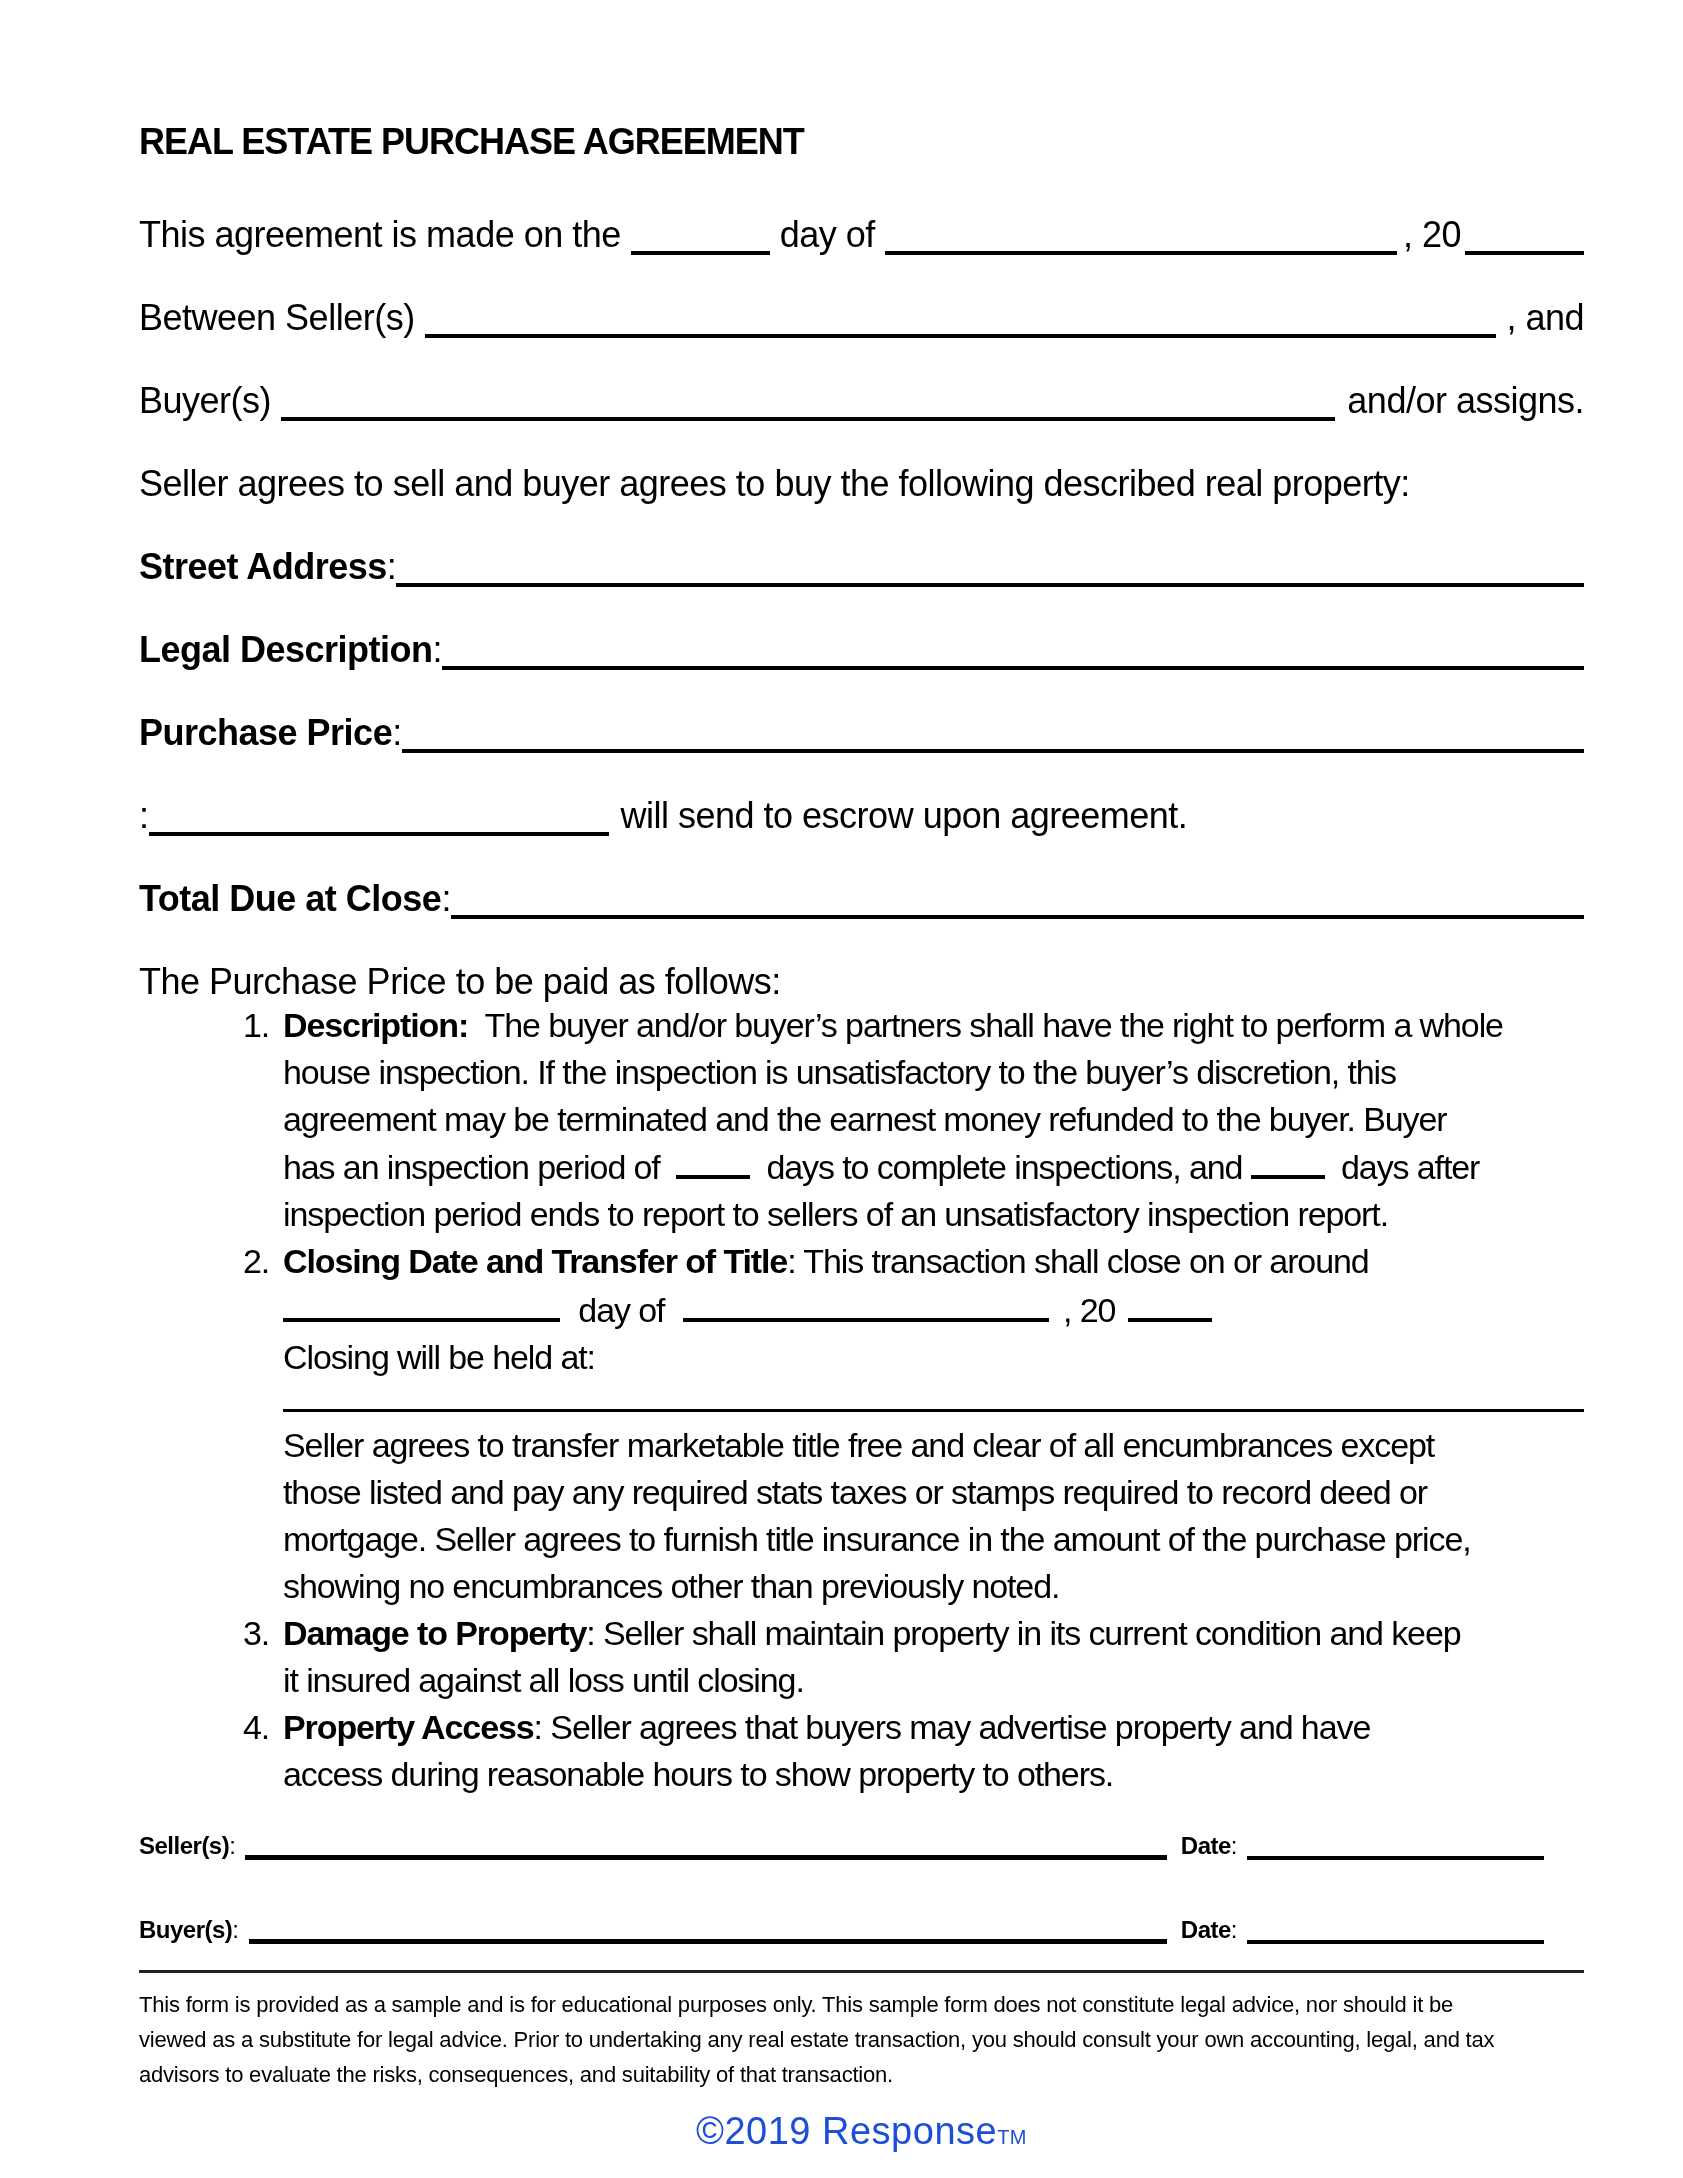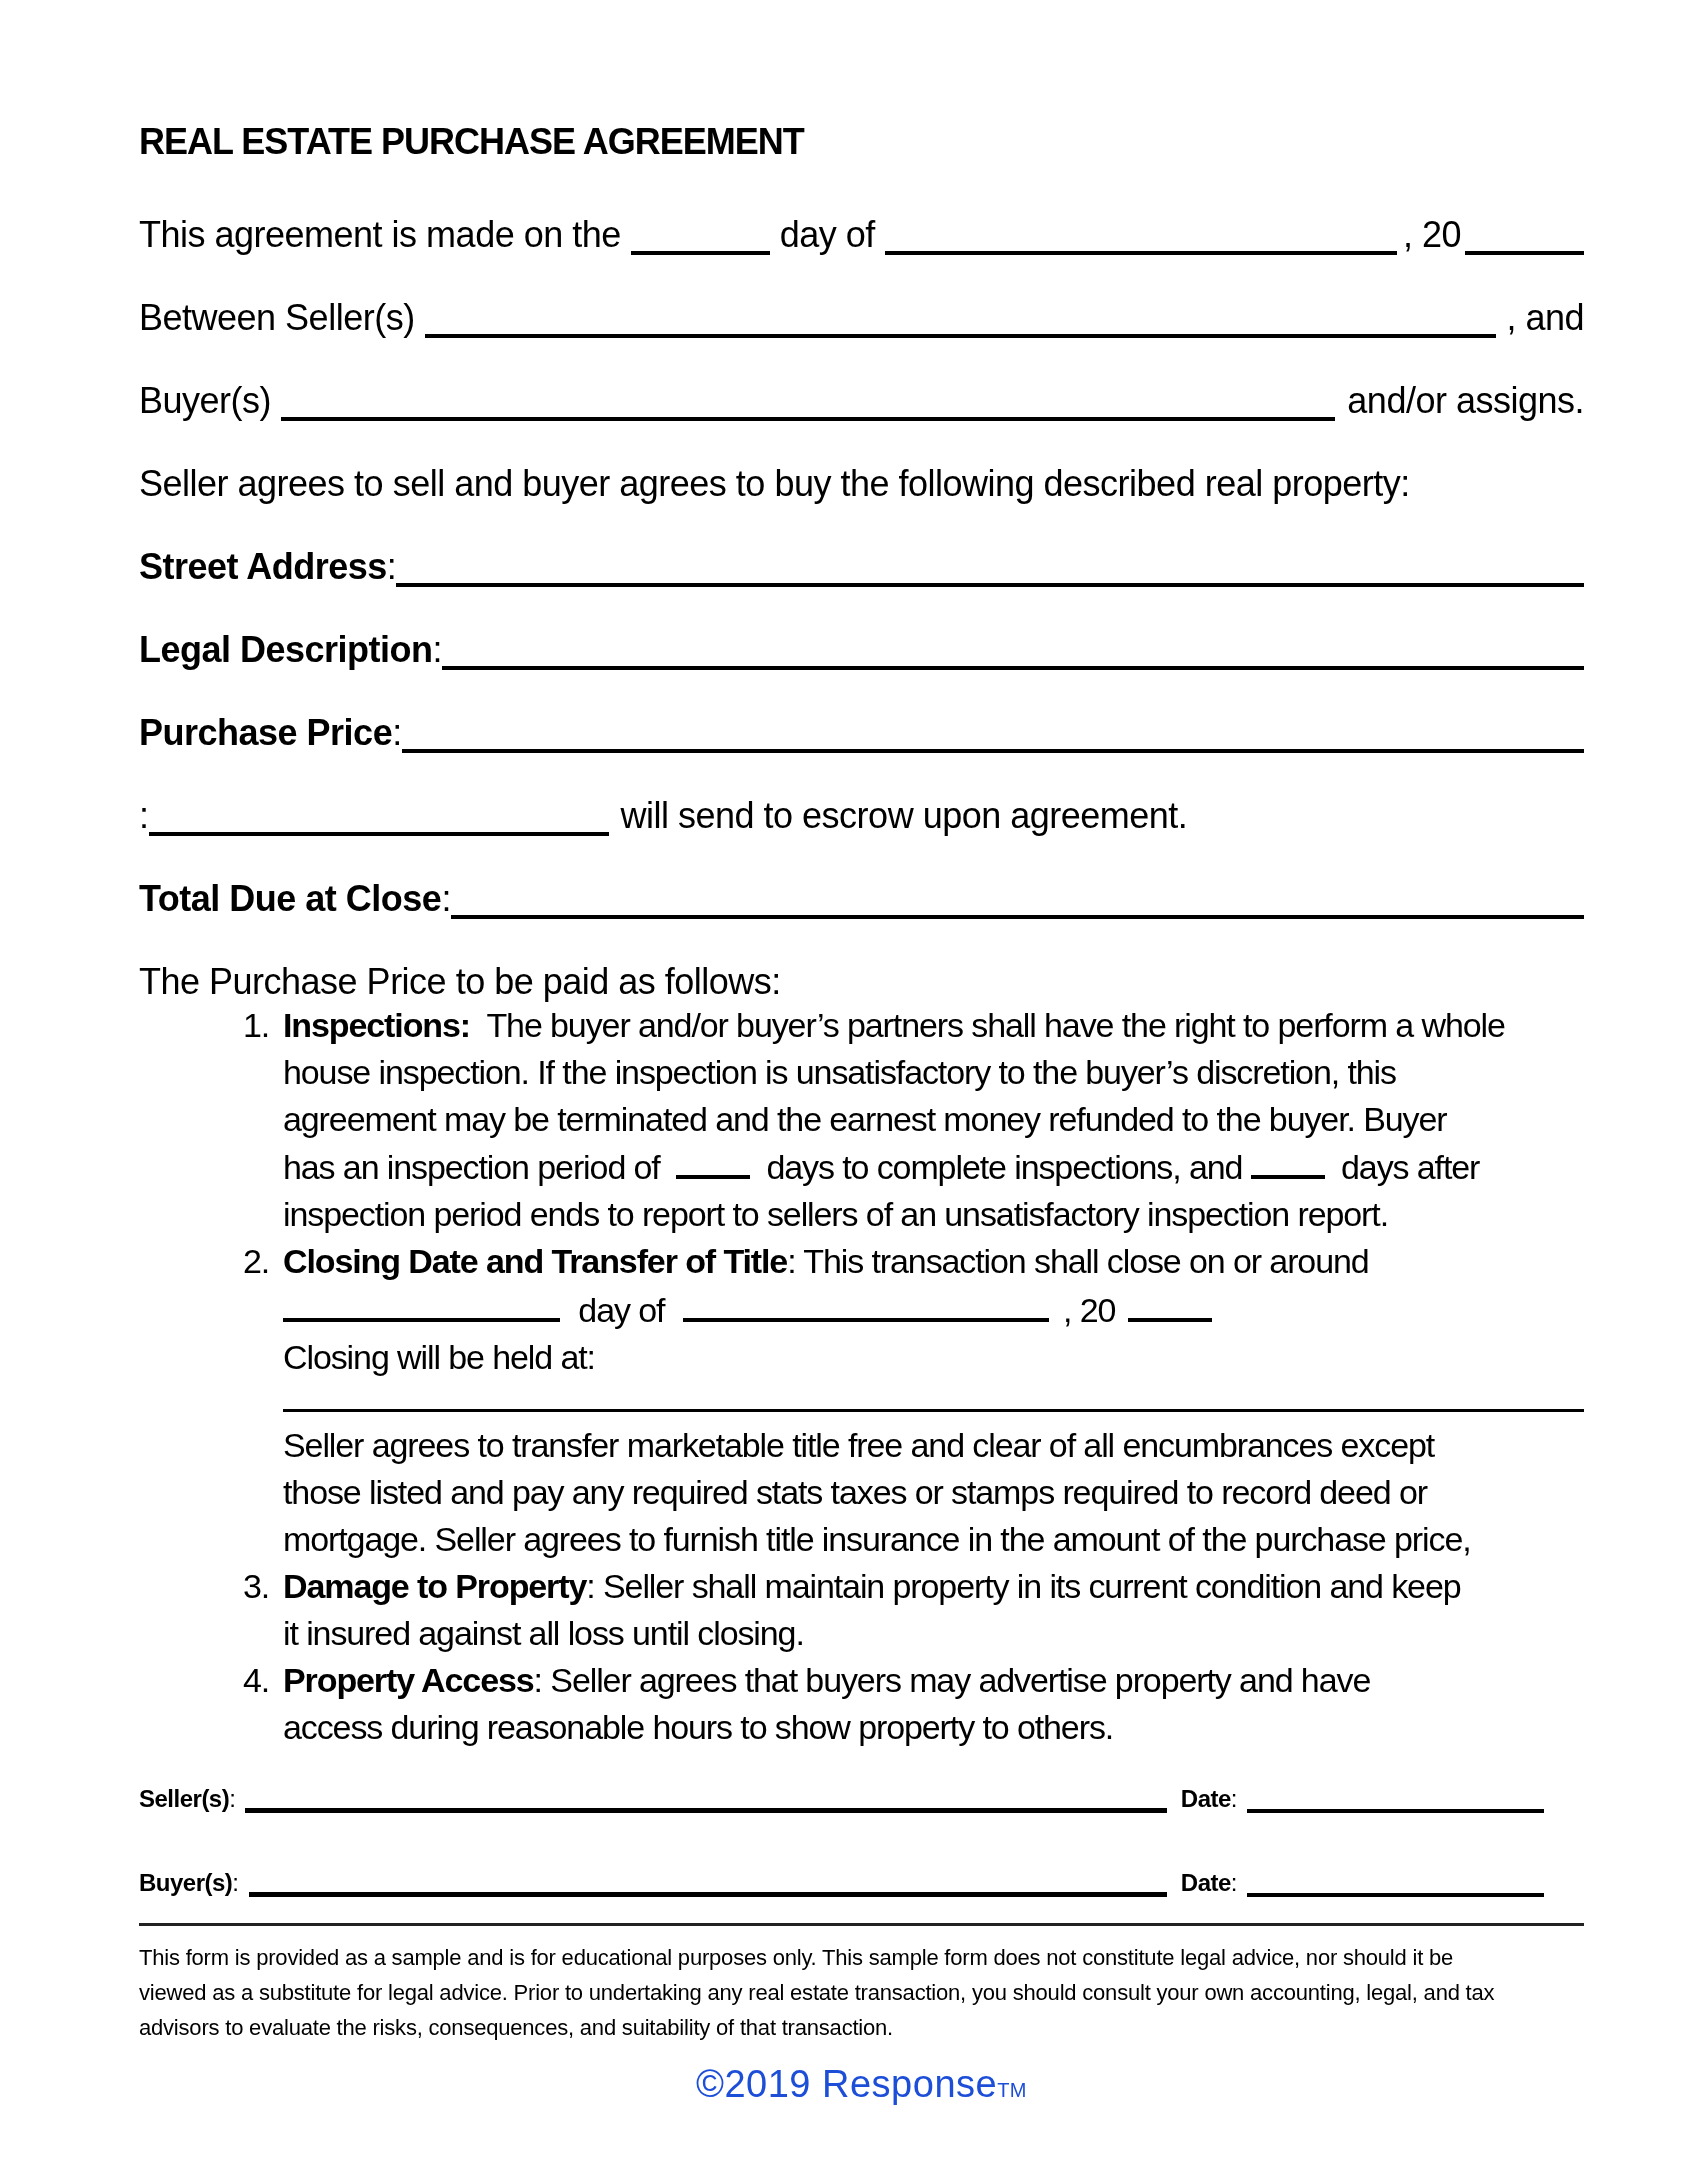--- a/index.html
+++ b/index.html
@@ -111,21 +111,21 @@
 <div class="row">
   <span>The Purchase Price to be paid as follows:</span>
 </div>
 
 <div class="list">
 
   <div class="item">
     <span class="num">1.</span>
     <div class="ibody">
       <div class="iline">
-        <span class="lbl">Inspections:</span>
+        <span class="lbl">Description:</span>
         <span class="ml8">The buyer and/or buyer’s partners shall have the right to perform a whole</span>
       </div>
       <div class="iline">
         <span>house inspection. If the inspection is unsatisfactory to the buyer’s discretion, this</span>
       </div>
       <div class="iline">
         <span>agreement may be terminated and the earnest money refunded to the buyer. Buyer</span>
       </div>
       <div class="iline">
         <span>has an inspection period of</span>
@@ -159,20 +159,23 @@
       <div class="loc-line"></div>
       <div class="iline">
         <span>Seller agrees to transfer marketable title free and clear of all encumbrances except</span>
       </div>
       <div class="iline">
         <span>those listed and pay any required stats taxes or stamps required to record deed or</span>
       </div>
       <div class="iline">
         <span>mortgage. Seller agrees to furnish title insurance in the amount of the purchase price,</span>
       </div>
+      <div class="iline">
+        <span>showing no encumbrances other than previously noted.</span>
+      </div>
     </div>
   </div>
 
   <div class="item">
     <span class="num">3.</span>
     <div class="ibody">
       <div class="iline">
         <span class="lbl">Damage to Property</span><span>: Seller shall maintain property in its current condition and keep</span>
       </div>
       <div class="iline">

